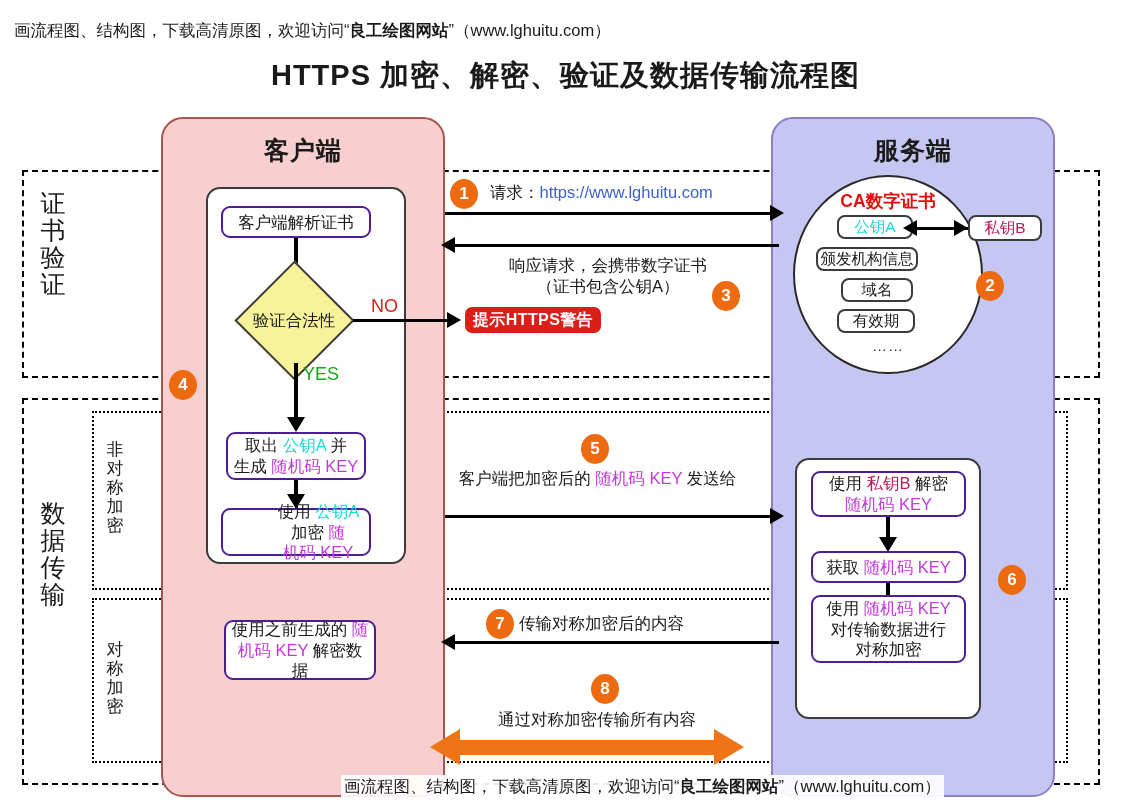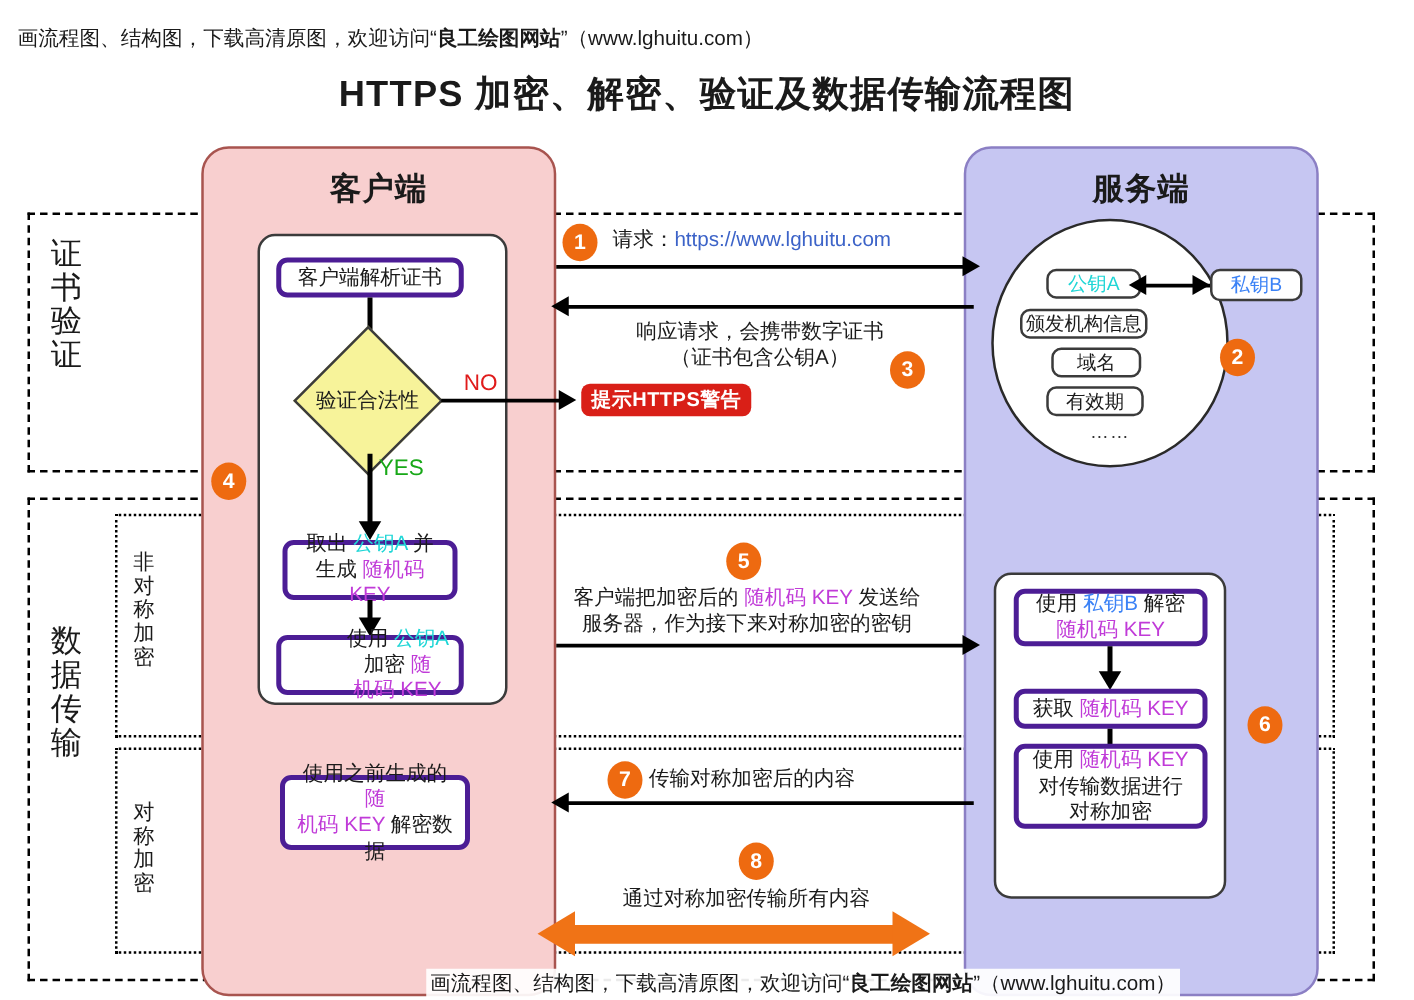--- a/index.html
+++ b/index.html
@@ -47,40 +47,40 @@
     position:absolute;width:100%;text-align:center;top:15px;
     font-size:25px;font-weight:bold;letter-spacing:1px;
   }
   
   .group-box{
     position:absolute;background:#ffffff;border:2px solid #3b3b3b;
     border-radius:14px;box-sizing:border-box;
   }
   
   .node{
-    position:absolute;background:#ffffff;border:4px solid #4c1d95;
+    position:absolute;background:#ffffff;border:2px solid #4c1d95;
     border-radius:9px;box-sizing:border-box;
     display:flex;align-items:center;justify-content:center;text-align:center;
     font-size:16.5px;line-height:1.25;padding:2px 4px;
   }
   .diamond{
     position:absolute;background:#F7F39A;border:2px solid #3b3b3b;
     box-sizing:border-box;
     display:flex;align-items:center;justify-content:center;text-align:center;
     font-size:16.5px;
     transform:rotate(45deg);
   }
   .diamond > span{transform:rotate(-45deg);white-space:nowrap;}
   .alert{
     position:absolute;background:#D91F17;color:#fff;border-radius:7px;
     display:flex;align-items:center;justify-content:center;
     font-size:16px;font-weight:bold;letter-spacing:0.4px;
   }
   .key-pub{color:#1FD6D6;}
-  .key-prv{color:#3b82f6;text-align:right;}
+  .key-prv{color:#be185d;text-align:right;}
   .key-rnd{color:#C03BD8;}
   .yes{color:#18A818;font-size:18px;}
   .no{color:#E01B1B;font-size:18px;}
   
   .badge{
     position:absolute;width:28px;height:30px;border-radius:50%;
     background:#EE6A10;color:#fff;font-size:17px;font-weight:bold;
     display:flex;align-items:center;justify-content:center;
   }
   
@@ -204,20 +204,21 @@
   <span><span>使用之前生成的 </span><span class="key-rnd">随</span><br><span class="key-rnd">机码 KEY</span><span> 解密数据</span></span>
 </div>
 
 <div class="badge" style="left:169px;top:370px;">4</div>
 
 <div class="abs" id="server-panel">
   <div class="panel-title">服务端</div>
 </div>
 
 <div id="cert-ellipse">
+  <div id="cert-title">CA数字证书</div>
   <div class="cert-node" style="left:42px;top:38px;width:76px;">
       <span class="key-pub">公钥A</span>
     </div>
   <div class="cert-node" style="left:21px;top:70px;width:102px;">
       <span>颁发机构信息</span>
     </div>
   <div class="cert-node" style="left:46px;top:101px;width:72px;">
       <span>域名</span>
     </div>
   <div class="cert-node" style="left:42px;top:132px;width:78px;">
@@ -264,21 +265,21 @@
 
 <div class="hline" style="left:445px;top:244px;width:334px;"></div>
 <div class="arrow-l" style="left:441px;top:237px;"></div>
 <div class="mid-label" style="left:458px;top:255px;width:300px;">
   <span>响应请求，会携带数字证书</span><br><span>（证书包含公钥A）</span>
 </div>
 <div class="badge" style="left:712px;top:281px;">3</div>
 
 <div class="badge" style="left:581px;top:434px;">5</div>
 <div class="mid-label" style="left:445px;top:468px;width:305px;">
-  <span>客户端把加密后的 </span><span class="key-rnd">随机码 KEY</span><span> 发送给</span><br><span>服务器，作为接下来对称加密的密钥</span>
+  <span>客户端把加密后的 </span><span class="key-rnd">随机码 KEY</span><span> 发送给</span><br>
 </div>
 <div class="hline" style="left:445px;top:515px;width:334px;"></div>
 <div class="arrow-r" style="left:770px;top:508px;"></div>
 
 <div class="badge" style="left:486px;top:609px;">7</div>
 <div class="mid-label" style="left:519px;top:613px;white-space:nowrap;">传输对称加密后的内容</div>
 <div class="hline" style="left:445px;top:641px;width:334px;"></div>
 <div class="arrow-l" style="left:441px;top:634px;"></div>
 
 <div class="badge" style="left:591px;top:674px;">8</div>

